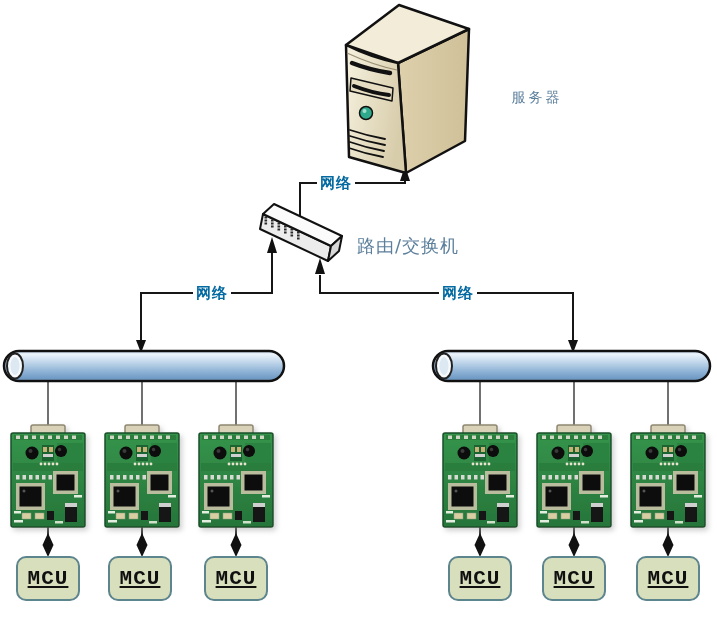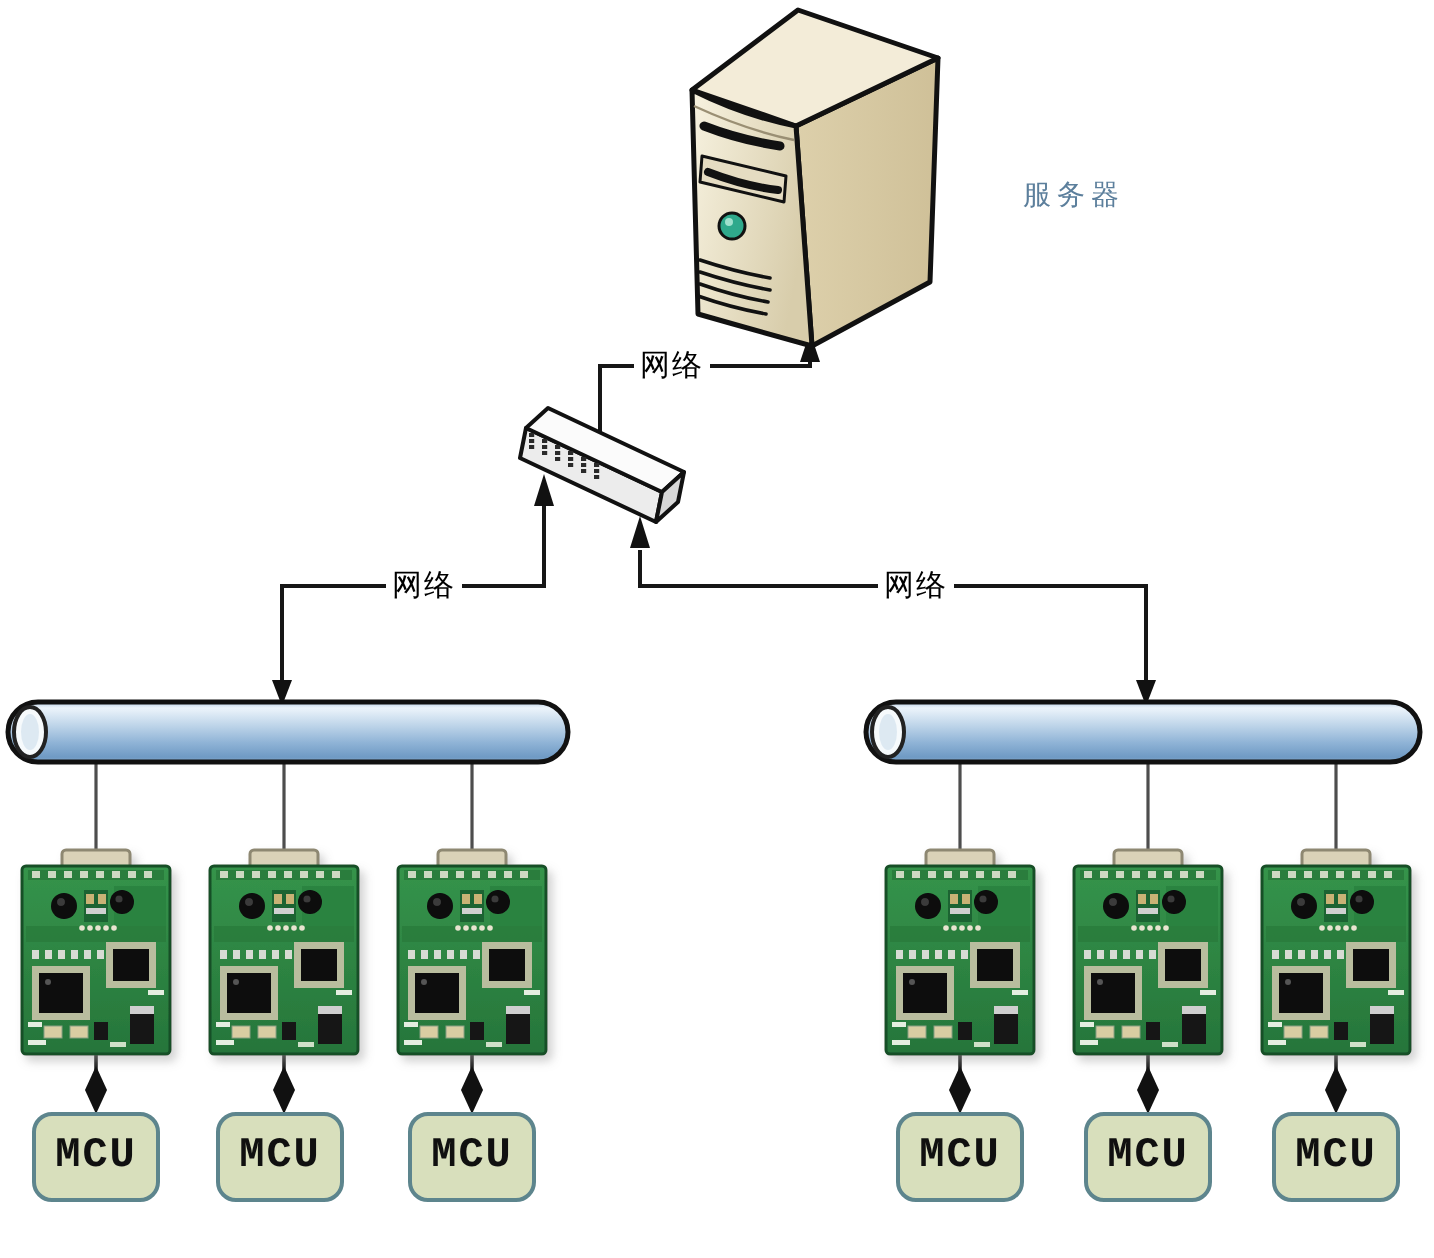--- a/index.html
+++ b/index.html
@@ -9,29 +9,29 @@
     font-family:"DejaVu Sans",sans-serif;overflow:hidden;
   }
   #gfx{position:absolute;left:0;top:0;width:717px;height:629px;}
   .lbl{
     position:absolute;transform:translate(-50%,-50%);
     white-space:nowrap;user-select:none;
   }
   .lbl-server{font-size:14px;letter-spacing:3px;color:#5c7f9c;}
   .lbl-router{font-size:18px;letter-spacing:1px;color:#5c7f9c;}
   .lbl-net{
-    font-size:15px;color:#000000;background:#ffffff;
-    padding:0 3px;letter-spacing:1px;
+    font-size:15px;color:#0369a1;background:#ffffff;
+    padding:0 3px;letter-spacing:1px;font-weight:bold;
   }
   .mcu{
     position:absolute;width:64px;height:45px;box-sizing:border-box;
     background:#d8dfbc;border:2px solid #5d858d;border-radius:10px;
     display:flex;align-items:center;justify-content:center;
     font-family:"Liberation Mono","DejaVu Sans Mono",monospace;
-    font-size:21px;font-weight:bold;color:#101010;letter-spacing:1px;
+    font-size:21px;font-weight:bold;color:#101010;letter-spacing:1px;text-decoration:underline;
   }
 </style>
 </head>
 <body>
 
 <div id="canvas">
 
 <svg id="gfx" viewBox="0 0 717 629" aria-hidden="true">
   <defs>
     <linearGradient id="busGrad" x1="0" y1="0" x2="0" y2="1">
@@ -223,20 +223,21 @@
       </g>
   <g filter="url(#softShadow)" transform="translate(537,433)">
         <use href="#pcb"></use>
       </g>
   <g filter="url(#softShadow)" transform="translate(631,433)">
         <use href="#pcb"></use>
       </g>
 </svg>
 
 <div class="lbl lbl-server" style="left:537px;top:98px">服务器</div>
+<div class="lbl lbl-router" style="left:408px;top:246px">路由/交换机</div>
 
 <div class="lbl lbl-net" style="left:336px;top:183px">网络</div>
 <div class="lbl lbl-net" style="left:212px;top:293px">网络</div>
 <div class="lbl lbl-net" style="left:458px;top:293px">网络</div>
 
 <div class="mcu" style="left:16px;top:556px">MCU</div>
 <div class="mcu" style="left:108px;top:556px">MCU</div>
 <div class="mcu" style="left:204px;top:556px">MCU</div>
 <div class="mcu" style="left:448px;top:556px">MCU</div>
 <div class="mcu" style="left:542px;top:556px">MCU</div>

